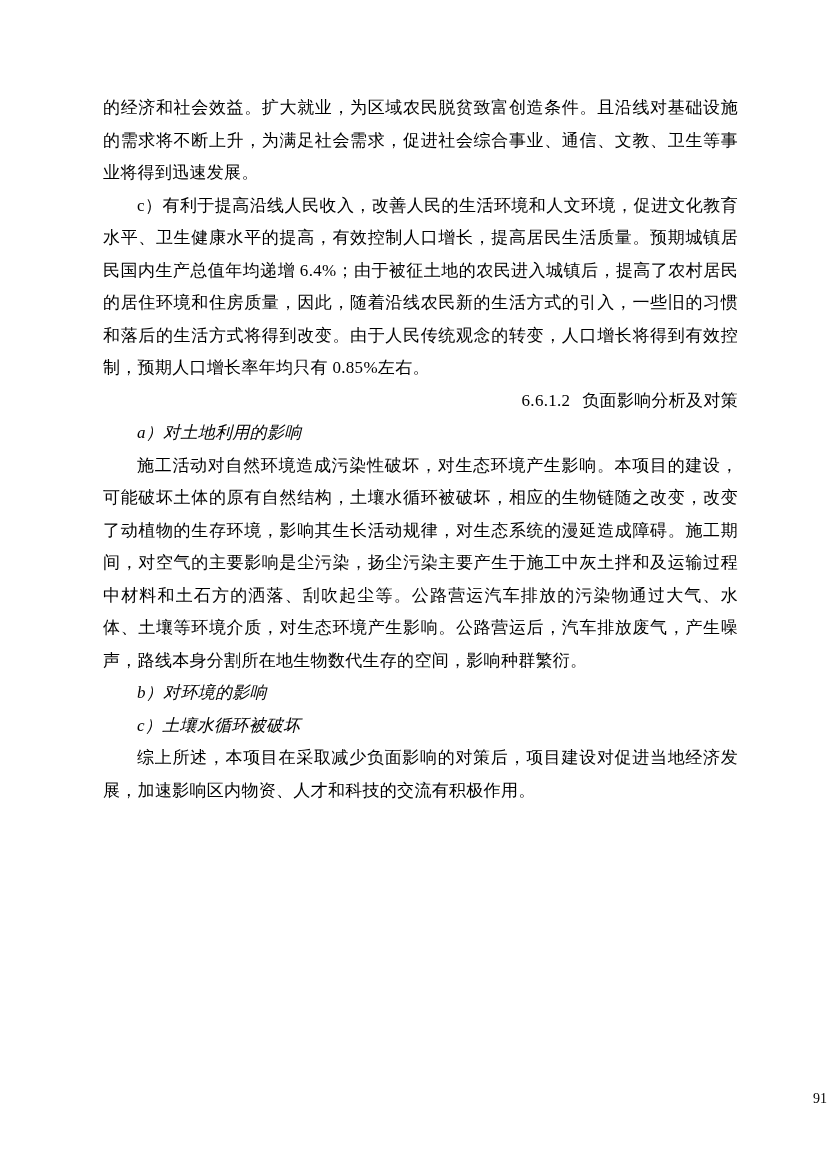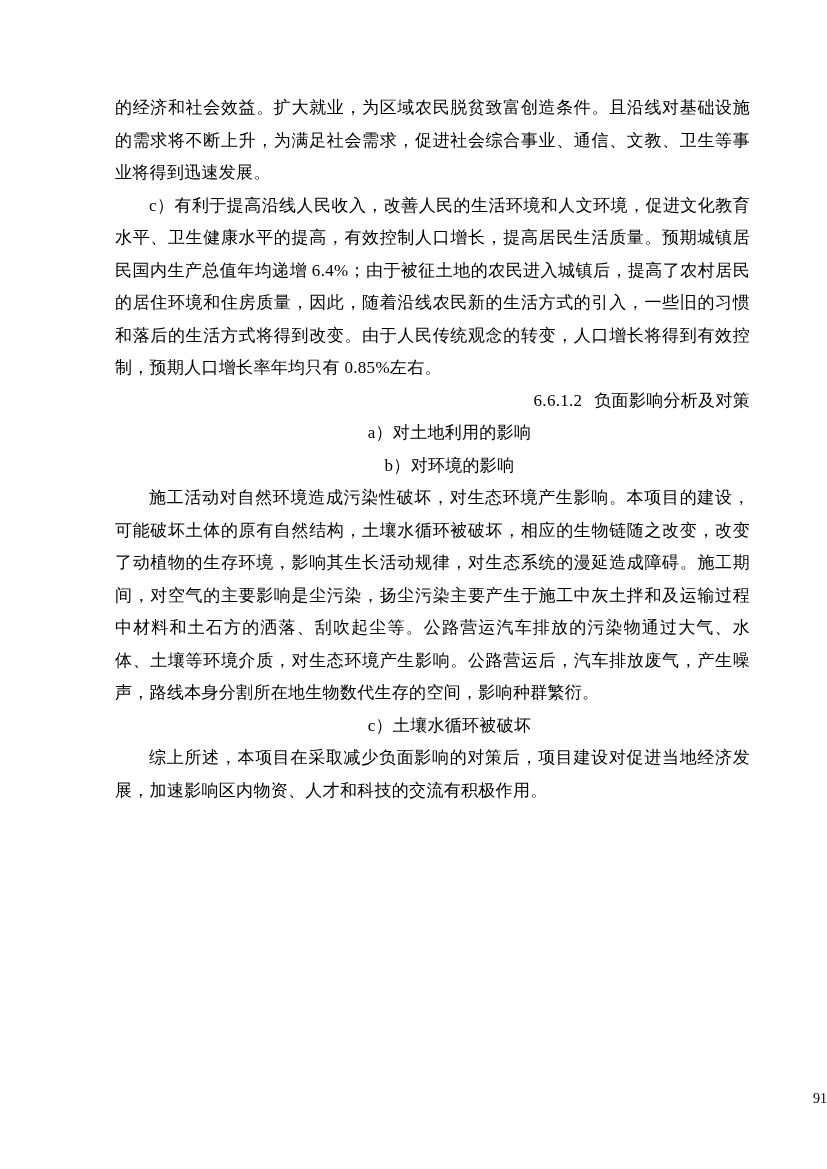--- a/index.html
+++ b/index.html
@@ -15,31 +15,31 @@
   .page {
     position: absolute;
     top: 0; left: 0;
     width: 827px;
     height: 1169px;
     background: #ffffff;
   }
   .content {
     position: absolute;
     top: 92px;
-    left: 115px;
+    left: 103px;
     width: 635px;
     font-size: 17px;
     line-height: 32.5px;
     text-align: justify;
     text-justify: inter-ideograph;
     letter-spacing: 0.3px;
   }
   .para { margin: 0; }
   .para.indent { text-indent: 2em; }
-  .list-line { text-indent: 2em; text-align: center; }
+  .list-line { text-indent: 2em; text-align: left; font-style: italic; }
   .heading {
     font-size: 17px;
     font-weight: normal;
     line-height: 32.5px;
     text-align: right;
   }
   .heading .sec-num { margin-right: 0.7em; }
   .footer {
     position: absolute;
     top: 1089px;
@@ -59,23 +59,23 @@
 
     <p class="para">的经济和社会效益。扩大就业，为区域农民脱贫致富创造条件。且沿线对基础设施的需求将不断上升，为满足社会需求，促进社会综合事业、通信、文教、卫生等事业将得到迅速发展。</p>
 
     <p class="para indent">c）有利于提高沿线人民收入，改善人民的生活环境和人文环境，促进文化教育水平、卫生健康水平的提高，有效控制人口增长，提高居民生活质量。预期城镇居民国内生产总值年均递增 6.4%；由于被征土地的农民进入城镇后，提高了农村居民的居住环境和住房质量，因此，随着沿线农民新的生活方式的引入，一些旧的习惯和落后的生活方式将得到改变。由于人民传统观念的转变，人口增长将得到有效控制，预期人口增长率年均只有 0.85%左右。</p>
 
     <h3 class="heading"><span class="sec-num">6.6.1.2</span><span>负面影响分析及对策</span></h3>
 
     <p class="para list-line">a）对土地利用的影响</p>
 
 
+    <p class="para indent">施工活动对自然环境造成污染性破坏，对生态环境产生影响。本项目的建设，可能破坏土体的原有自然结构，土壤水循环被破坏，相应的生物链随之改变，改变了动植物的生存环境，影响其生长活动规律，对生态系统的漫延造成障碍。施工期间，对空气的主要影响是尘污染，扬尘污染主要产生于施工中灰土拌和及运输过程中材料和土石方的洒落、刮吹起尘等。公路营运汽车排放的污染物通过大气、水体、土壤等环境介质，对生态环境产生影响。公路营运后，汽车排放废气，产生噪声，路线本身分割所在地生物数代生存的空间，影响种群繁衍。</p>
+
     <p class="para list-line">b）对环境的影响</p>
-
-    <p class="para indent">施工活动对自然环境造成污染性破坏，对生态环境产生影响。本项目的建设，可能破坏土体的原有自然结构，土壤水循环被破坏，相应的生物链随之改变，改变了动植物的生存环境，影响其生长活动规律，对生态系统的漫延造成障碍。施工期间，对空气的主要影响是尘污染，扬尘污染主要产生于施工中灰土拌和及运输过程中材料和土石方的洒落、刮吹起尘等。公路营运汽车排放的污染物通过大气、水体、土壤等环境介质，对生态环境产生影响。公路营运后，汽车排放废气，产生噪声，路线本身分割所在地生物数代生存的空间，影响种群繁衍。</p>
 
     <p class="para list-line">c）土壤水循环被破坏</p>
 
 
     <p class="para indent">综上所述，本项目在采取减少负面影响的对策后，项目建设对促进当地经济发展，加速影响区内物资、人才和科技的交流有积极作用。</p>
 
   </div>
 
   <div class="footer">
     <span>91</span>

